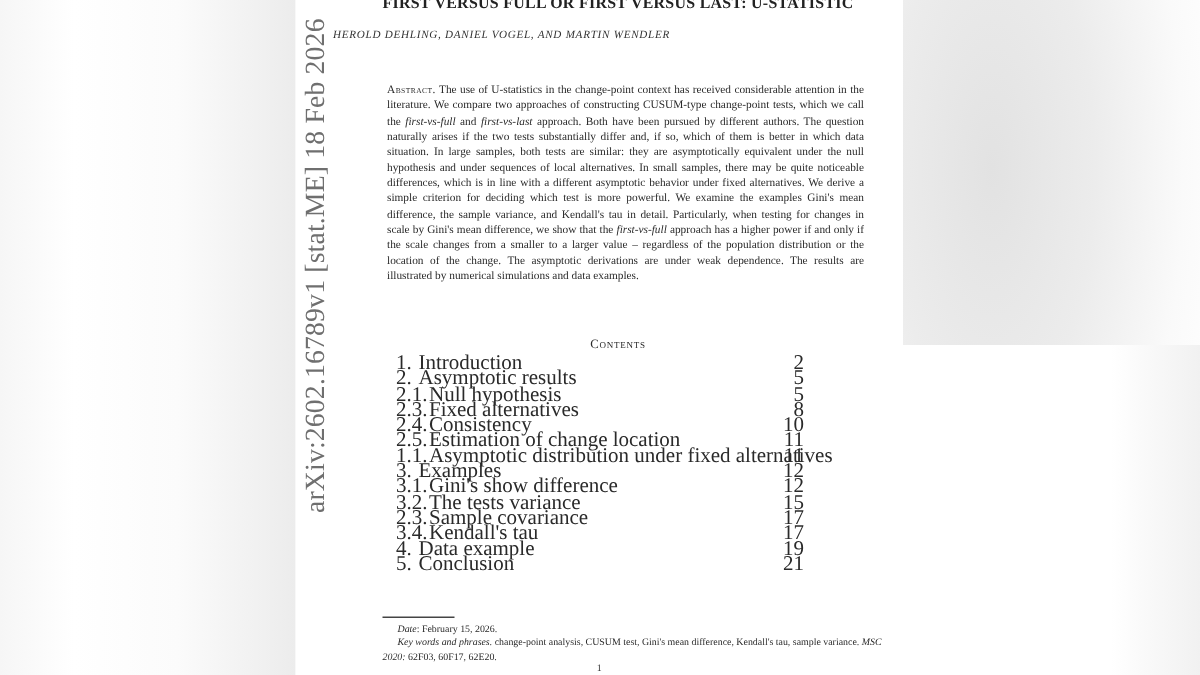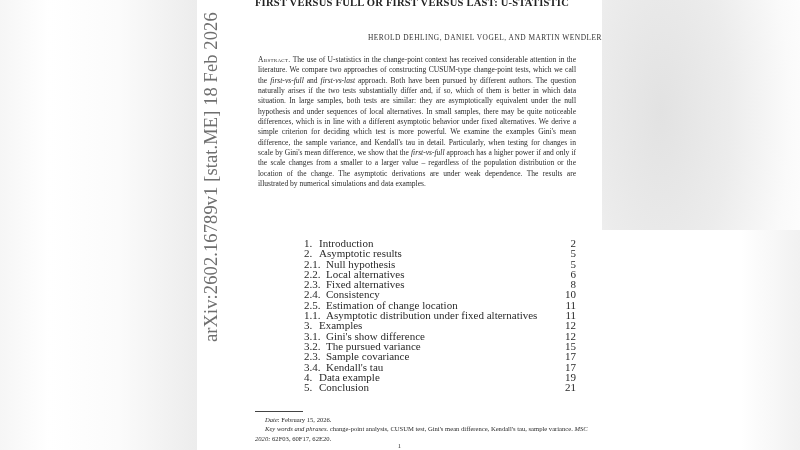--- a/index.html
+++ b/index.html
@@ -29,37 +29,37 @@
     position: absolute; left: 4px; top: 342px;
     transform-origin: 0 0; transform: rotate(-90deg);
     white-space: nowrap; font-size: 18.5px; color: #6f6f6f; letter-spacing: 0.1px;
   }
   .title {
     position: absolute; left: 25px; top: -4px; width: 380px; text-align: center;
     font-weight: bold; font-size: 10.6px; line-height: 14px; letter-spacing: 0.2px;
     text-transform: uppercase; color: #222;
   }
   .authors {
-    position: absolute; left: 25px; top: 33px; width: 380px; text-align: right;
-    font-size: 7.4px; letter-spacing: 0.5px; color: #333; text-transform: uppercase;
+    position: absolute; left: 25px; top: 18px; width: 380px; text-align: left;
+    font-size: 7.4px; letter-spacing: 0.5px; color: #333; text-transform: uppercase; font-style: italic;
   }
   .abstract {
     position: absolute; left: 61px; top: 55px; width: 318px;
     font-size: 7.55px; line-height: 10.35px; text-align: justify; color: #2a2a2a;
     hyphens: auto;
   }
   .abstract .label { font-variant: small-caps; letter-spacing: 0.3px; }
   .abstract i { }
   .contents-heading {
     position: absolute; left: 25px; top: 224px; width: 380px; text-align: center;
     font-size: 8.5px; font-variant: small-caps; letter-spacing: 0.5px; color: #2a2a2a;
   }
   .toc {
     position: absolute; left: 67px; top: 238px; width: 338px;
-    font-size: 11px; color: #2a2a2a; margin-left: 40px;
+    font-size: 14px; color: #2a2a2a;
   }
   .toc-row { position: relative; height: 10.3px; line-height: 10.3px; white-space: nowrap; }
   .toc-num { display: inline-block; }
   .toc-row.lvl1 .toc-num { width: 15px; }
   .toc-row.lvl2 .toc-num { width: 22px; }
   .toc-row.lvl0 .toc-num { width: 0; }
   .toc-page { position: absolute; right: 66px; top: 0; text-align: right; }
   .footrule {
     position: absolute; left: 58px; top: 411px; width: 48px; height: 0;
     border-top: 0.8px solid #444;
@@ -86,33 +86,33 @@
   <div class="arxiv-stamp">arXiv:2602.16789v1  [stat.ME]  18 Feb 2026</div>
 
   <div class="title">
     <div>First versus full or first versus last: U-statistic</div>
   </div>
 
   <div class="authors">Herold Dehling, Daniel Vogel, and Martin Wendler</div>
 
   <div class="abstract"><span class="label">Abstract.</span><span> The use of U-statistics in the change-point context has received considerable attention in the literature. We compare two approaches of constructing CUSUM-type change-point tests, which we call the </span><i>first-vs-full</i><span> and </span><i>first-vs-last</i><span> approach. Both have been pursued by different authors. The question naturally arises if the two tests substantially differ and, if so, which of them is better in which data situation. In large samples, both tests are similar: they are asymptotically equivalent under the null hypothesis and under sequences of local alternatives. In small samples, there may be quite noticeable differences, which is in line with a different asymptotic behavior under fixed alternatives. We derive a simple criterion for deciding which test is more powerful. We examine the examples Gini's mean difference, the sample variance, and Kendall's tau in detail. Particularly, when testing for changes in scale by Gini's mean difference, we show that the </span><i>first-vs-full</i><span> approach has a higher power if and only if the scale changes from a smaller to a larger value – regardless of the population distribution or the location of the change. The asymptotic derivations are under weak dependence. The results are illustrated by numerical simulations and data examples.</span></div>
 
+  <div class="contents-heading">Contents</div>
 
   <div class="toc" id="toc">
       <div class="toc-row lvl1"><span class="toc-num">1.</span><span class="toc-title">Introduction</span><span class="toc-page">2</span></div>
       <div class="toc-row lvl1"><span class="toc-num">2.</span><span class="toc-title">Asymptotic results</span><span class="toc-page">5</span></div>
       <div class="toc-row lvl2"><span class="toc-num">2.1.</span><span class="toc-title">Null hypothesis</span><span class="toc-page">5</span></div>
-      <div class="toc-row lvl2"><span class="toc-num">2.2.</span><span class="toc-title">Local alternatives</span><span class="toc-page">6</span></div>
       <div class="toc-row lvl2"><span class="toc-num">2.3.</span><span class="toc-title">Fixed alternatives</span><span class="toc-page">8</span></div>
       <div class="toc-row lvl2"><span class="toc-num">2.4.</span><span class="toc-title">Consistency</span><span class="toc-page">10</span></div>
       <div class="toc-row lvl2"><span class="toc-num">2.5.</span><span class="toc-title">Estimation of change location</span><span class="toc-page">11</span></div>
       <div class="toc-row lvl2"><span class="toc-num">1.1.</span><span class="toc-title">Asymptotic distribution under fixed alternatives</span><span class="toc-page">11</span></div>
       <div class="toc-row lvl1"><span class="toc-num">3.</span><span class="toc-title">Examples</span><span class="toc-page">12</span></div>
       <div class="toc-row lvl2"><span class="toc-num">3.1.</span><span class="toc-title">Gini's show difference</span><span class="toc-page">12</span></div>
-      <div class="toc-row lvl2"><span class="toc-num">3.2.</span><span class="toc-title">The pursued variance</span><span class="toc-page">15</span></div>
+      <div class="toc-row lvl2"><span class="toc-num">3.2.</span><span class="toc-title">The tests variance</span><span class="toc-page">15</span></div>
       <div class="toc-row lvl2"><span class="toc-num">2.3.</span><span class="toc-title">Sample covariance</span><span class="toc-page">17</span></div>
       <div class="toc-row lvl2"><span class="toc-num">3.4.</span><span class="toc-title">Kendall's tau</span><span class="toc-page">17</span></div>
       <div class="toc-row lvl1"><span class="toc-num">4.</span><span class="toc-title">Data example</span><span class="toc-page">19</span></div>
       <div class="toc-row lvl1"><span class="toc-num">5.</span><span class="toc-title">Conclusion</span><span class="toc-page">21</span></div>
     </div>
 
   <div class="footrule"></div>
   <div class="footnotes">
     <div class="indent"><i>Date</i><span>: February 15, 2026.</span></div>
     <div><span class="indent" style="padding-left:10px"></span><i>Key words and phrases.</i><span> change-point analysis, CUSUM test, Gini's mean difference, Kendall's tau, sample variance. </span><i>MSC 2020:</i><span> 62F03, 60F17, 62E20.</span></div>

